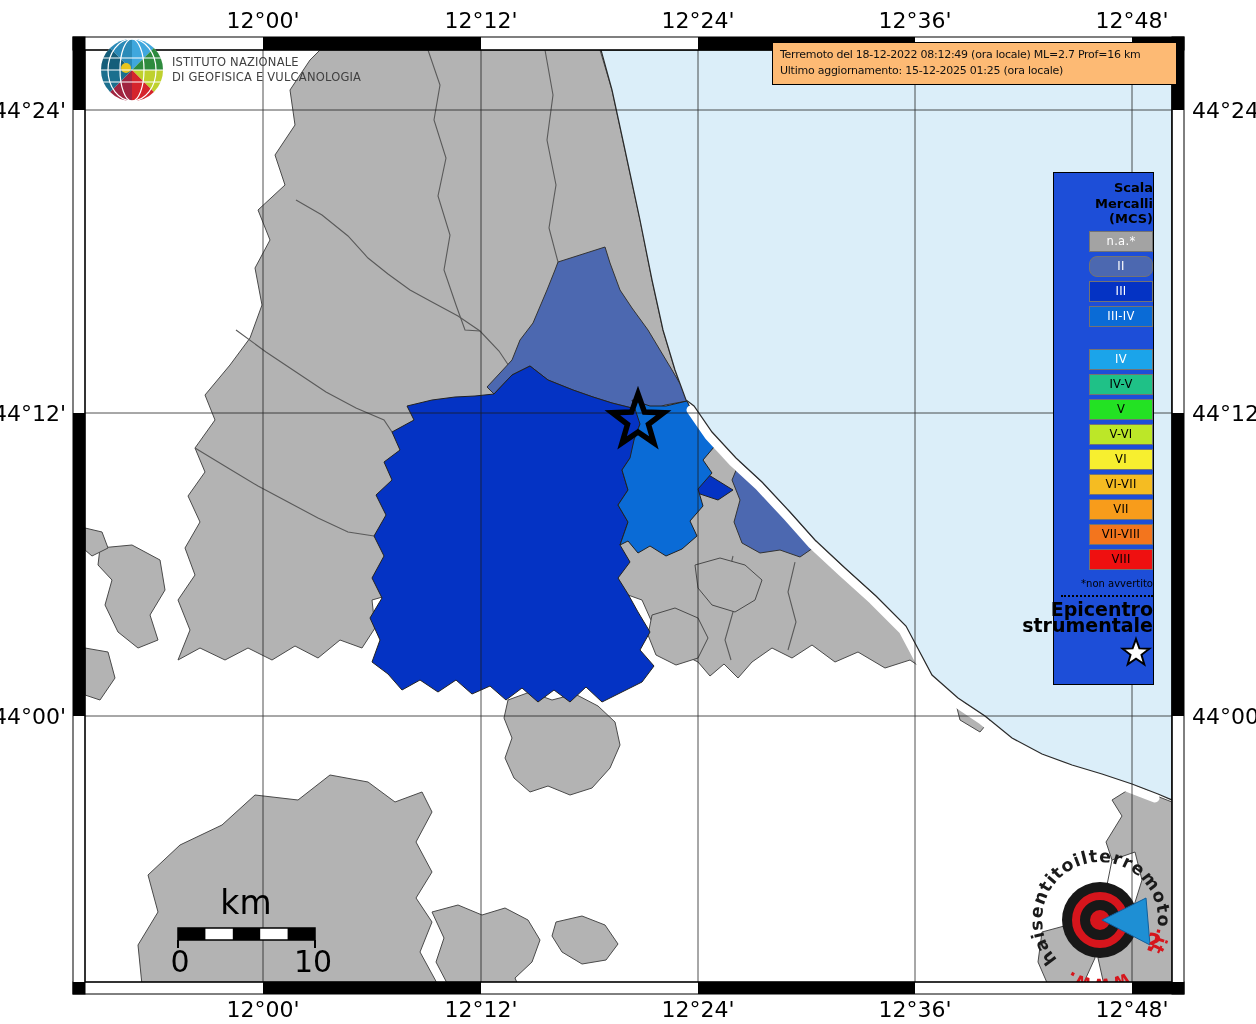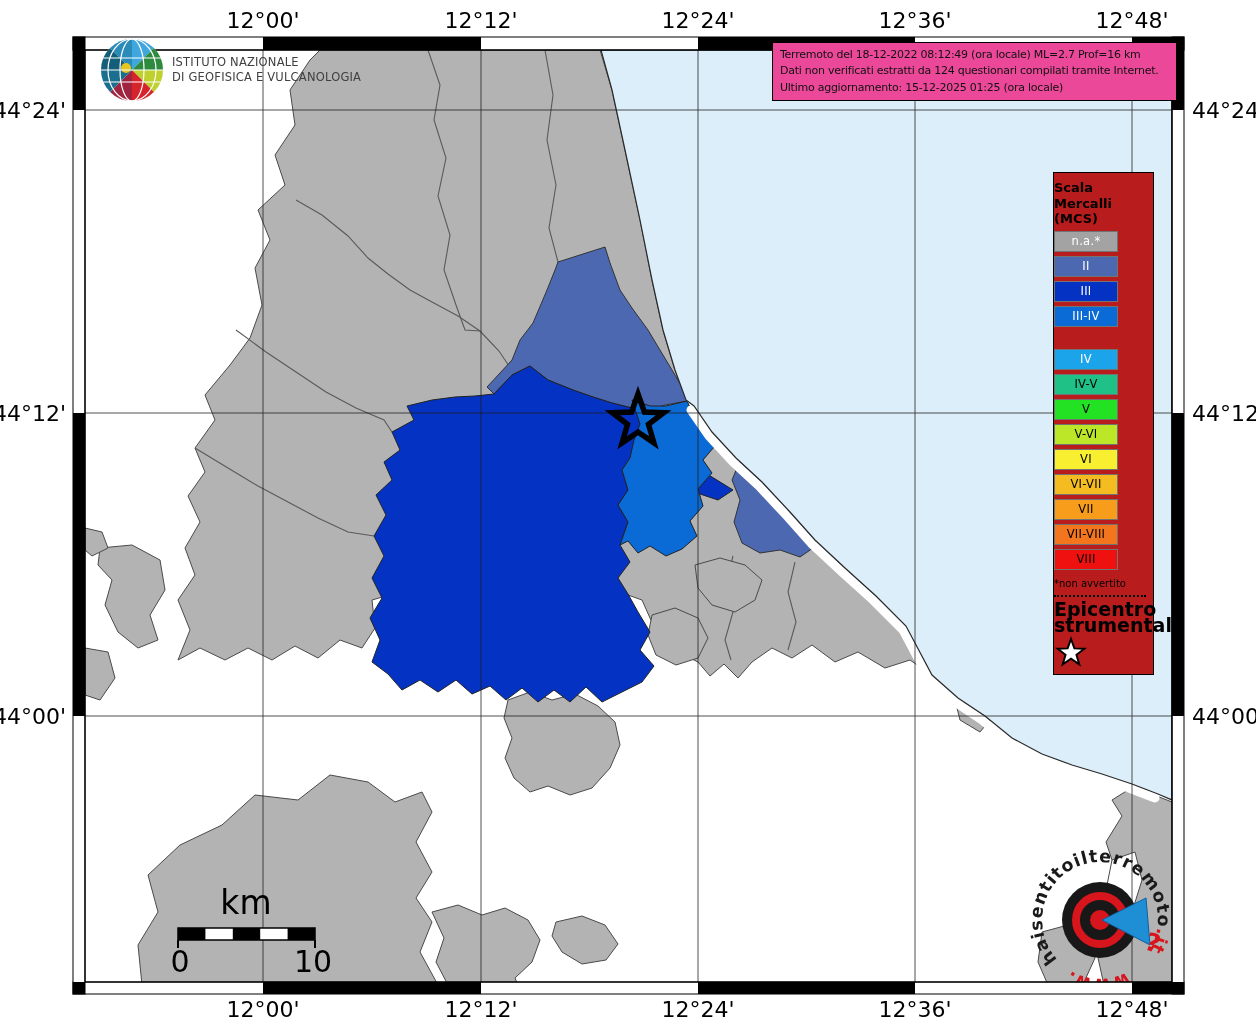--- a/index.html
+++ b/index.html
@@ -1,24 +1,24 @@
 <!DOCTYPE html>
 <html><head>
 <meta charset="utf-8">
 <style>
   html,body{margin:0;padding:0;background:#ffffff;}
   .page{position:relative;width:1256px;height:1024px;background:#ffffff;
         font-family:"DejaVu Sans","Liberation Sans",sans-serif;overflow:hidden;}
   .map-svg{position:absolute;left:0;top:0;}
   .info-box{position:absolute;left:772px;top:42px;width:405px;box-sizing:border-box;
-        background:#ec4899;border:1px solid #000;padding:4px 7px;z-index:5;}
+        background:#fdba74;border:1px solid #000;padding:4px 7px;z-index:5;}
   .info-box div{font-size:11px;line-height:16.3px;letter-spacing:-0.25px;color:#111;white-space:nowrap;}
   .legend{position:absolute;left:1053px;top:172px;width:101px;box-sizing:border-box;
-        background:#b91c1c;border:1.5px solid #000;padding:7px 0 4px 0;z-index:5;
-        display:flex;flex-direction:column;align-items:flex-start;}
+        background:#1d4ed8;border:1.5px solid #000;padding:7px 0 14px 0;z-index:5;
+        display:flex;flex-direction:column;align-items:flex-end;}
   .legend-title{font-size:13px;font-weight:bold;line-height:15.5px;color:#000;text-align:center;}
   .chip{width:62px;height:19px;border:1px solid #737373;margin-top:4px;
         display:flex;align-items:center;justify-content:center;
         font-size:11.5px;font-weight:normal;letter-spacing:0.3px;}
   .legend-foot{font-size:10px;color:#000;margin-top:8px;}
   .legend-divider{width:92px;border-top:2px dotted #000;margin-top:6px;}
   .legend-epi{font-size:19px;font-weight:bold;line-height:16px;color:#000;margin-top:4px;text-align:center;}
   .legend-star{margin-top:3px;}
 </style>
 </head>
@@ -208,31 +208,30 @@
         <line x1="3" y1="44" x2="61" y2="44"></line>
       </g>
     </g>
     <text x="72" y="28" font-size="11.5" fill="#404040" letter-spacing="0.2">ISTITUTO NAZIONALE</text>
     <text x="72" y="43" font-size="11.5" fill="#404040" letter-spacing="0.2">DI GEOFISICA E VULCANOLOGIA</text>
   </g>
 </svg>
 
 <div class="info-box">
   <div>Terremoto del 18-12-2022 08:12:49 (ora locale) ML=2.7 Prof=16 km</div>
-  <div>Dati non verificati estratti da 124 questionari compilati tramite Internet.</div>
   <div>Ultimo aggiornamento: 15-12-2025 01:25 (ora locale)</div>
 </div>
 
 <div class="legend">
   <div class="legend-title">Scala</div>
   <div class="legend-title">Mercalli</div>
   <div class="legend-title">(MCS)</div>
 
   <div class="chip" style="background-color: rgb(163, 163, 163); color: rgb(255, 255, 255);">n.a.*</div>
-  <div class="chip" style="background-color: rgb(76, 104, 176); color: rgb(255, 255, 255);">II</div>
+  <div class="chip" style="background-color: rgb(76, 104, 176); color: rgb(255, 255, 255); border-radius: 8px;">II</div>
   <div class="chip" style="background-color: rgb(4, 51, 196); color: rgb(255, 255, 255);">III</div>
   <div class="chip" style="background-color: rgb(10, 107, 214); color: rgb(255, 255, 255);">III-IV</div>
   <div class="chip" style="background-color: rgb(27, 164, 234); color: rgb(255, 255, 255); margin-top: 22px;">IV</div>
   <div class="chip" style="background-color: rgb(31, 193, 135); color: rgb(0, 0, 0);">IV-V</div>
   <div class="chip" style="background-color: rgb(35, 226, 35); color: rgb(0, 0, 0);">V</div>
   <div class="chip" style="background-color: rgb(188, 231, 40); color: rgb(0, 0, 0);">V-VI</div>
   <div class="chip" style="background-color: rgb(247, 239, 47); color: rgb(0, 0, 0);">VI</div>
   <div class="chip" style="background-color: rgb(245, 188, 34); color: rgb(0, 0, 0);">VI-VII</div>
   <div class="chip" style="background-color: rgb(248, 156, 27); color: rgb(0, 0, 0);">VII</div>
   <div class="chip" style="background-color: rgb(243, 117, 29); color: rgb(0, 0, 0);">VII-VIII</div>

